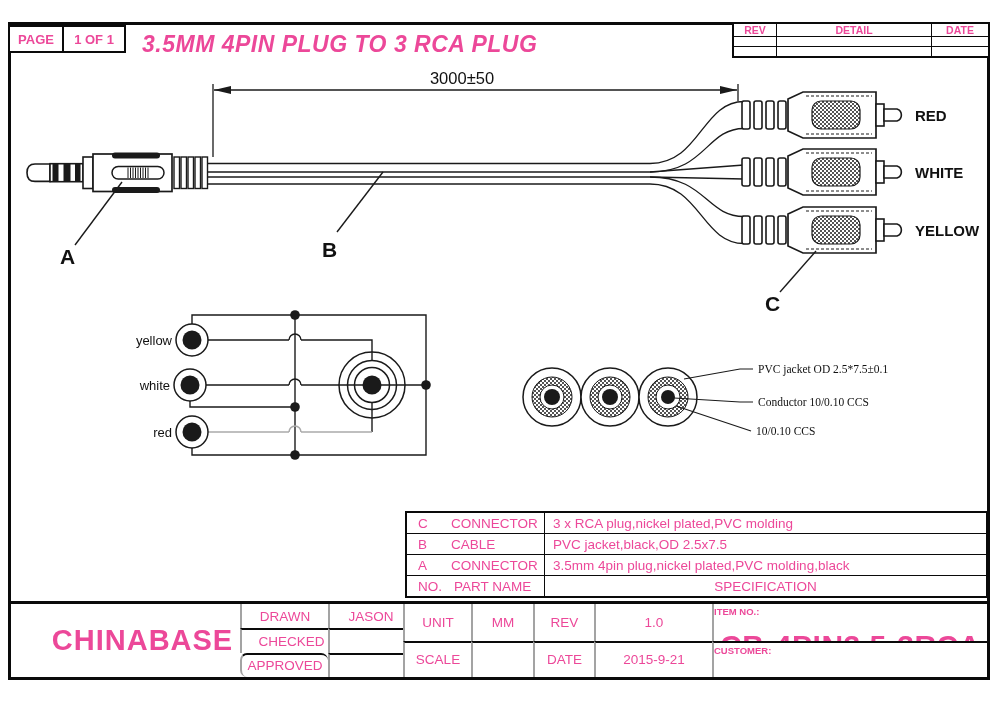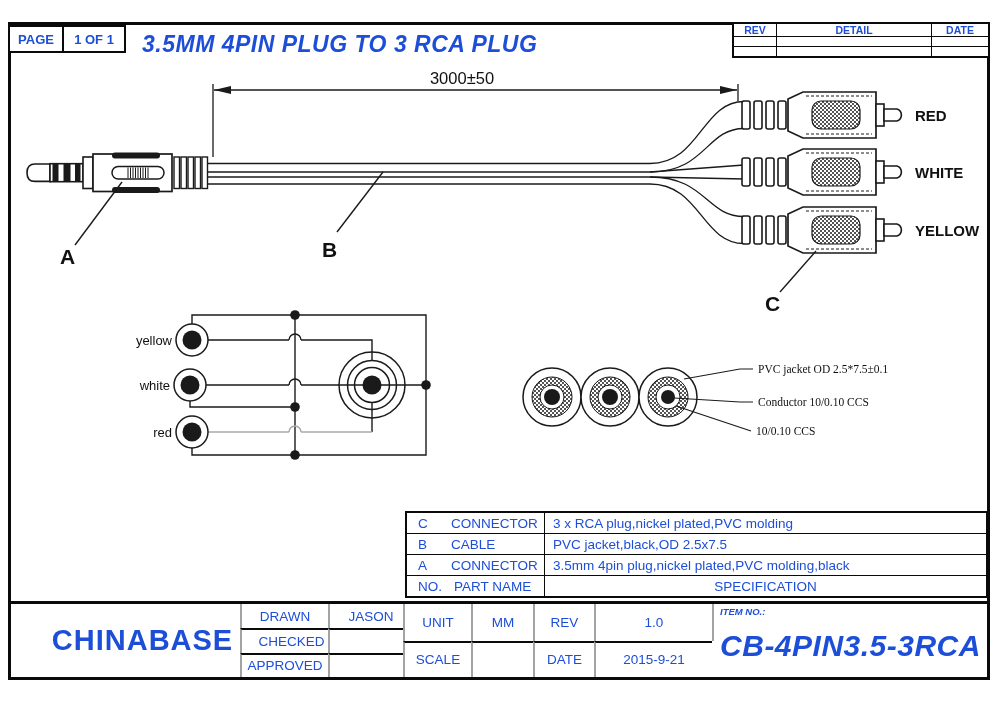--- a/index.html
+++ b/index.html
@@ -1,17 +1,17 @@
 <!DOCTYPE html>
 <html><head>
 <meta charset="utf-8">
 <style>
   html,body{margin:0;padding:0;background:#fff;}
   #sheet{position:relative;width:1000px;height:707px;background:#fff;overflow:hidden;
-         font-family:"Liberation Sans",sans-serif;color:#1d4ed8;}
+         font-family:"Liberation Sans",sans-serif;color:#ec4899;}
   .abs{position:absolute;box-sizing:border-box;}
   
   #frame{left:8px;top:22px;width:982px;height:658px;border:3px solid #0a0a0a;}
   
   #pagebox{left:8px;top:25px;width:118px;height:28px;border:2px solid #0a0a0a;display:flex;background:#fff;}
   #pagebox .cell{display:flex;align-items:center;justify-content:center;font-size:13px;font-weight:600;flex:1;}
   #pagebox .cell:first-child{border-right:2px solid #0a0a0a;flex:0 0 52px;}
   
   #sheet-title{left:142px;top:31px;font-size:23px;font-weight:bold;font-style:italic;letter-spacing:.5px;}
   
@@ -28,21 +28,21 @@
   #spectable .row + .row{border-top:1.7px solid #0a0a0a;}
   #spectable .no-part{flex:0 0 126px;border-right:1.7px solid #0a0a0a;display:flex;align-items:center;padding-left:11px;}
   #spectable .no{display:inline-block;width:33px;}
   #spectable .spec{flex:1;display:flex;align-items:center;padding-left:8px;}
   #spectable .row.footer .spec{justify-content:center;padding-left:0;}
   
   .tbcell{position:absolute;box-sizing:border-box;background:#fff;display:flex;align-items:center;justify-content:center;font-size:13.5px;}
   .bl{border-left:2px solid #a3a3a3;} .bt{border-top:2px solid #0a0a0a;}
   #titleblock{left:8px;top:601px;width:982px;height:79px;border:3px solid #0a0a0a;background:#fff;}
   #company{font-size:29px;font-weight:bold;letter-spacing:1px;}
-  .item-cell{flex-direction:column;align-items:flex-start !important;justify-content:flex-start;padding:2px 6px;font-style:italic;}
+  .item-cell{flex-direction:column;align-items:flex-start !important;justify-content:flex-start;padding:2px 0;}
   .item-label{font-size:9.5px;font-weight:600;}
   .item-value{font-size:30px;font-weight:bold;align-self:center;margin-top:12px;letter-spacing:.5px;}
   svg{position:absolute;left:0;top:0;pointer-events:none;}
   svg text{font-family:"Liberation Sans",sans-serif;fill:#111;}
   svg text.serif{font-family:"Liberation Serif",serif;}
 </style>
 </head>
 <body>
 
 <div id="sheet">
@@ -261,31 +261,34 @@
 
   <div id="titleblock" class="abs">
 
     <div class="tbcell" style="left:17px;top:0;width:229px;height:73px;">
       <span id="company">CHINABASE</span>
     </div>
     <div class="tbcell bl" style="left:229px;top:0;width:88px;height:24.3px;">DRAWN</div>
     <div class="tbcell bl" style="left:317px;top:0;width:84px;height:24.3px;">JASON</div>
     <div class="tbcell bl bt" style="left:229px;top:24.3px;width:88px;height:24.3px;padding-left:13px;">CHECKED</div>
     <div class="tbcell bl bt" style="left:317px;top:24.3px;width:75px;height:24.3px;"></div>
-    <div class="tbcell bl bt" style="left:229px;top:48.6px;width:88px;height:24.4px;">APPROVED</div>
+    <div class="tbcell bl bt" style="left:229px;top:48.6px;width:88px;height:24.4px;border-radius:7px;">APPROVED</div>
     <div class="tbcell bl bt" style="left:317px;top:48.6px;width:75px;height:24.4px;"></div>
 
     <div class="tbcell bl" style="left:392px;top:0;width:68px;height:36.5px;">UNIT</div>
     <div class="tbcell bl" style="left:460px;top:0;width:62px;height:36.5px;">MM</div>
     <div class="tbcell bl" style="left:522px;top:0;width:61px;height:36.5px;">REV</div>
     <div class="tbcell bl" style="left:583px;top:0;width:118px;height:36.5px;">1.0</div>
     <div class="tbcell bl bt" style="left:392px;top:36.5px;width:68px;height:36.5px;">SCALE</div>
     <div class="tbcell bl bt" style="left:460px;top:36.5px;width:62px;height:36.5px;"></div>
     <div class="tbcell bl bt" style="left:522px;top:36.5px;width:61px;height:36.5px;">DATE</div>
     <div class="tbcell bl bt" style="left:583px;top:36.5px;width:118px;height:36.5px;">2015-9-21</div>
 
     <div class="tbcell bl item-cell" style="left:701px;top:0;width:275px;height:36.5px;">
       <span class="item-label">ITEM NO.:</span>
       <span class="item-value">CB-4PIN3.5-3RCA</span>
     </div>
+    <div class="tbcell bl bt item-cell" style="left:701px;top:36.5px;width:275px;height:36.5px;">
+      <span class="item-label">CUSTOMER:</span>
+    </div>
   </div>
 
 </div>
 
 </body></html>

